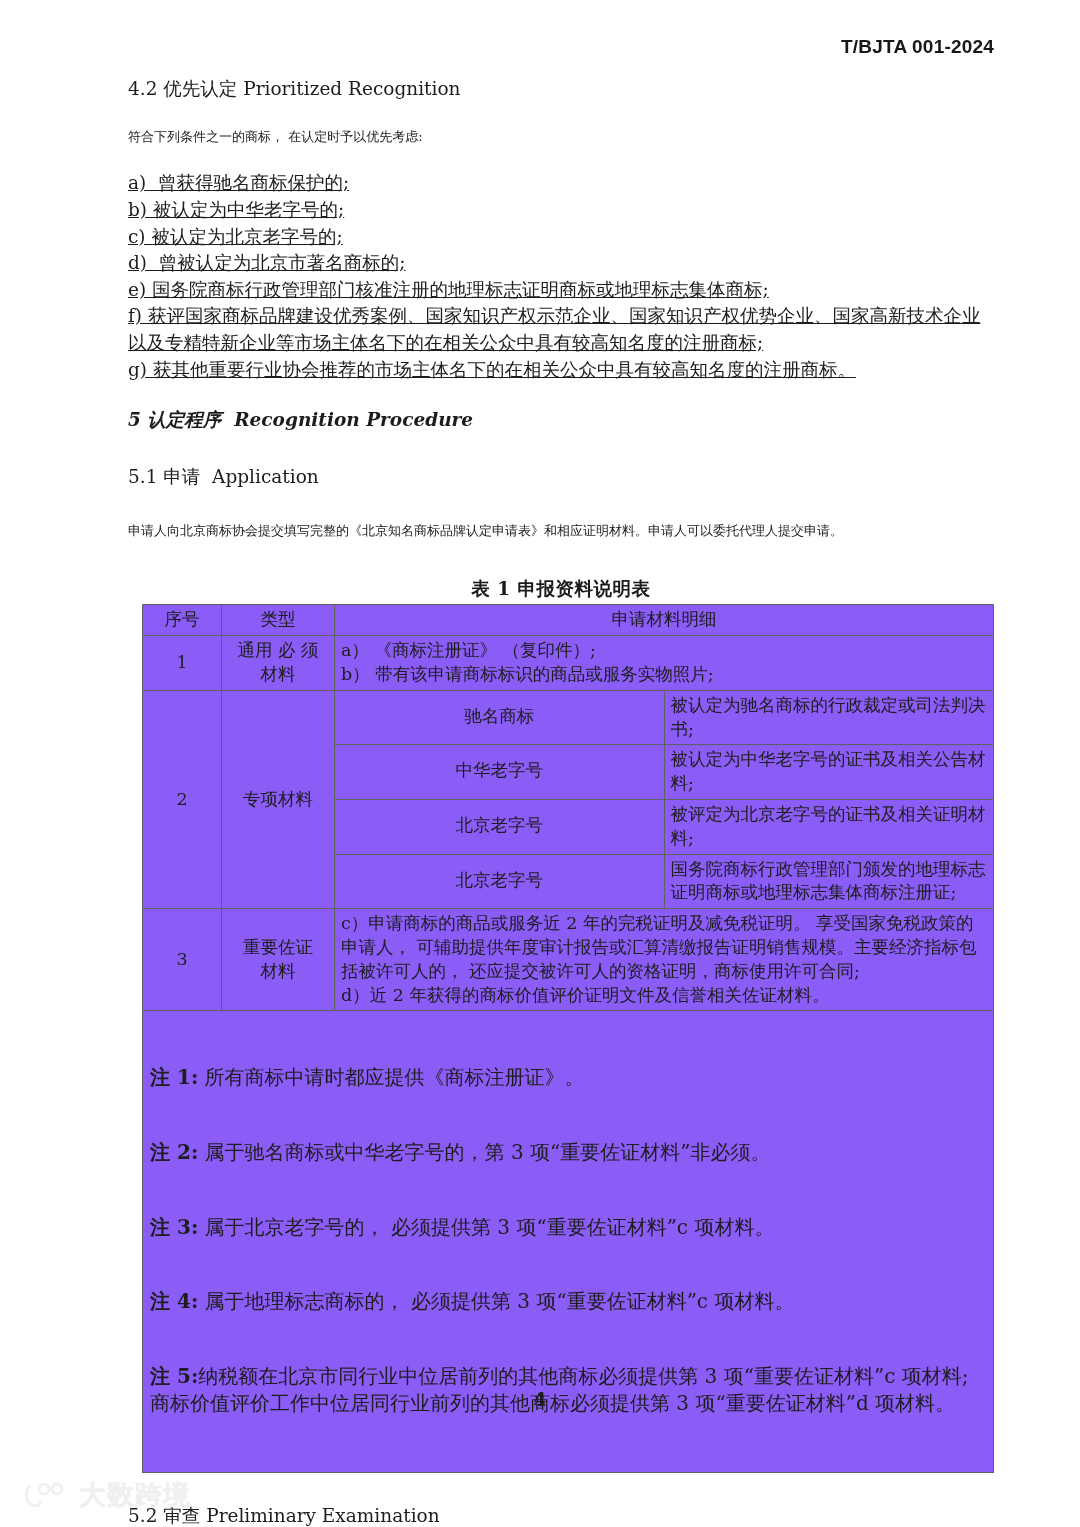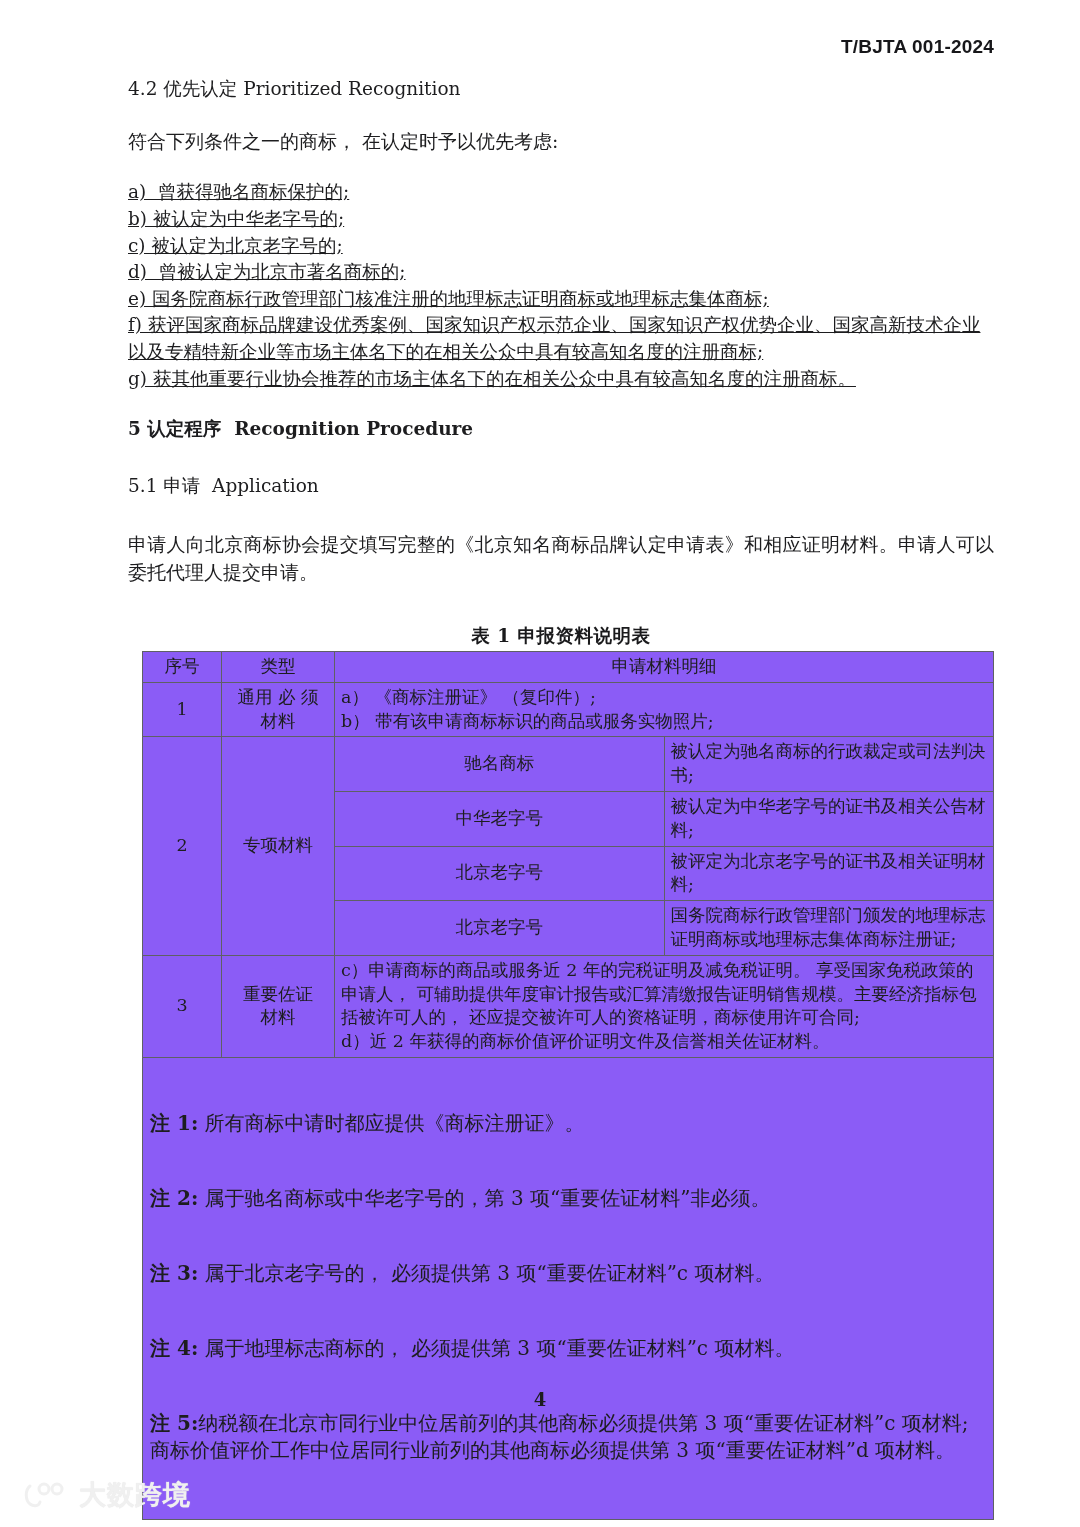--- a/index.html
+++ b/index.html
@@ -43,23 +43,24 @@
   
   .sec-head {
     font-size: 18.5px;
     line-height: 1.45;
     margin: 0;
     color: #1d1d1f;
     white-space: pre-wrap;
   }
   .sec-head.bold {
     font-weight: bold;
+    font-style: italic;
   }
   .para {
-    font-size: 19px;
+    font-size: 13px;
     line-height: 1.5;
     margin: 0;
     color: #1d1d1f;
     text-align: justify;
     white-space: pre-wrap;
   }
   .list {
     margin: 0;
     padding: 0;
     list-style: none;
@@ -101,21 +102,21 @@
     padding: 3px 6px;
     font-size: 17.5px;
     line-height: 1.36;
     color: #1d1d1f;
     vertical-align: middle;
     font-weight: normal;
     white-space: pre-wrap;
   }
   td.c-num { width: 66px; text-align: center; }
   td.c-type { width: 100px; text-align: center; }
-  td.c-sub { width: 178px; text-align: center; }
+  td.c-sub { width: 178px; text-align: center; font-family: Liberation Mono, monospace; }
   td.c-detail { text-align: left; }
   td.detail-wide { text-align: left; margin-left: 15px; }
   td.tall { padding-top: 7px; padding-bottom: 7px; }
   .notes-cell {
     padding: 5px 7px 7px 7px !important;
     line-height: 1.42;
   }
   .note-line {
     font-size: 20px;
     color: #1d1d1f;

